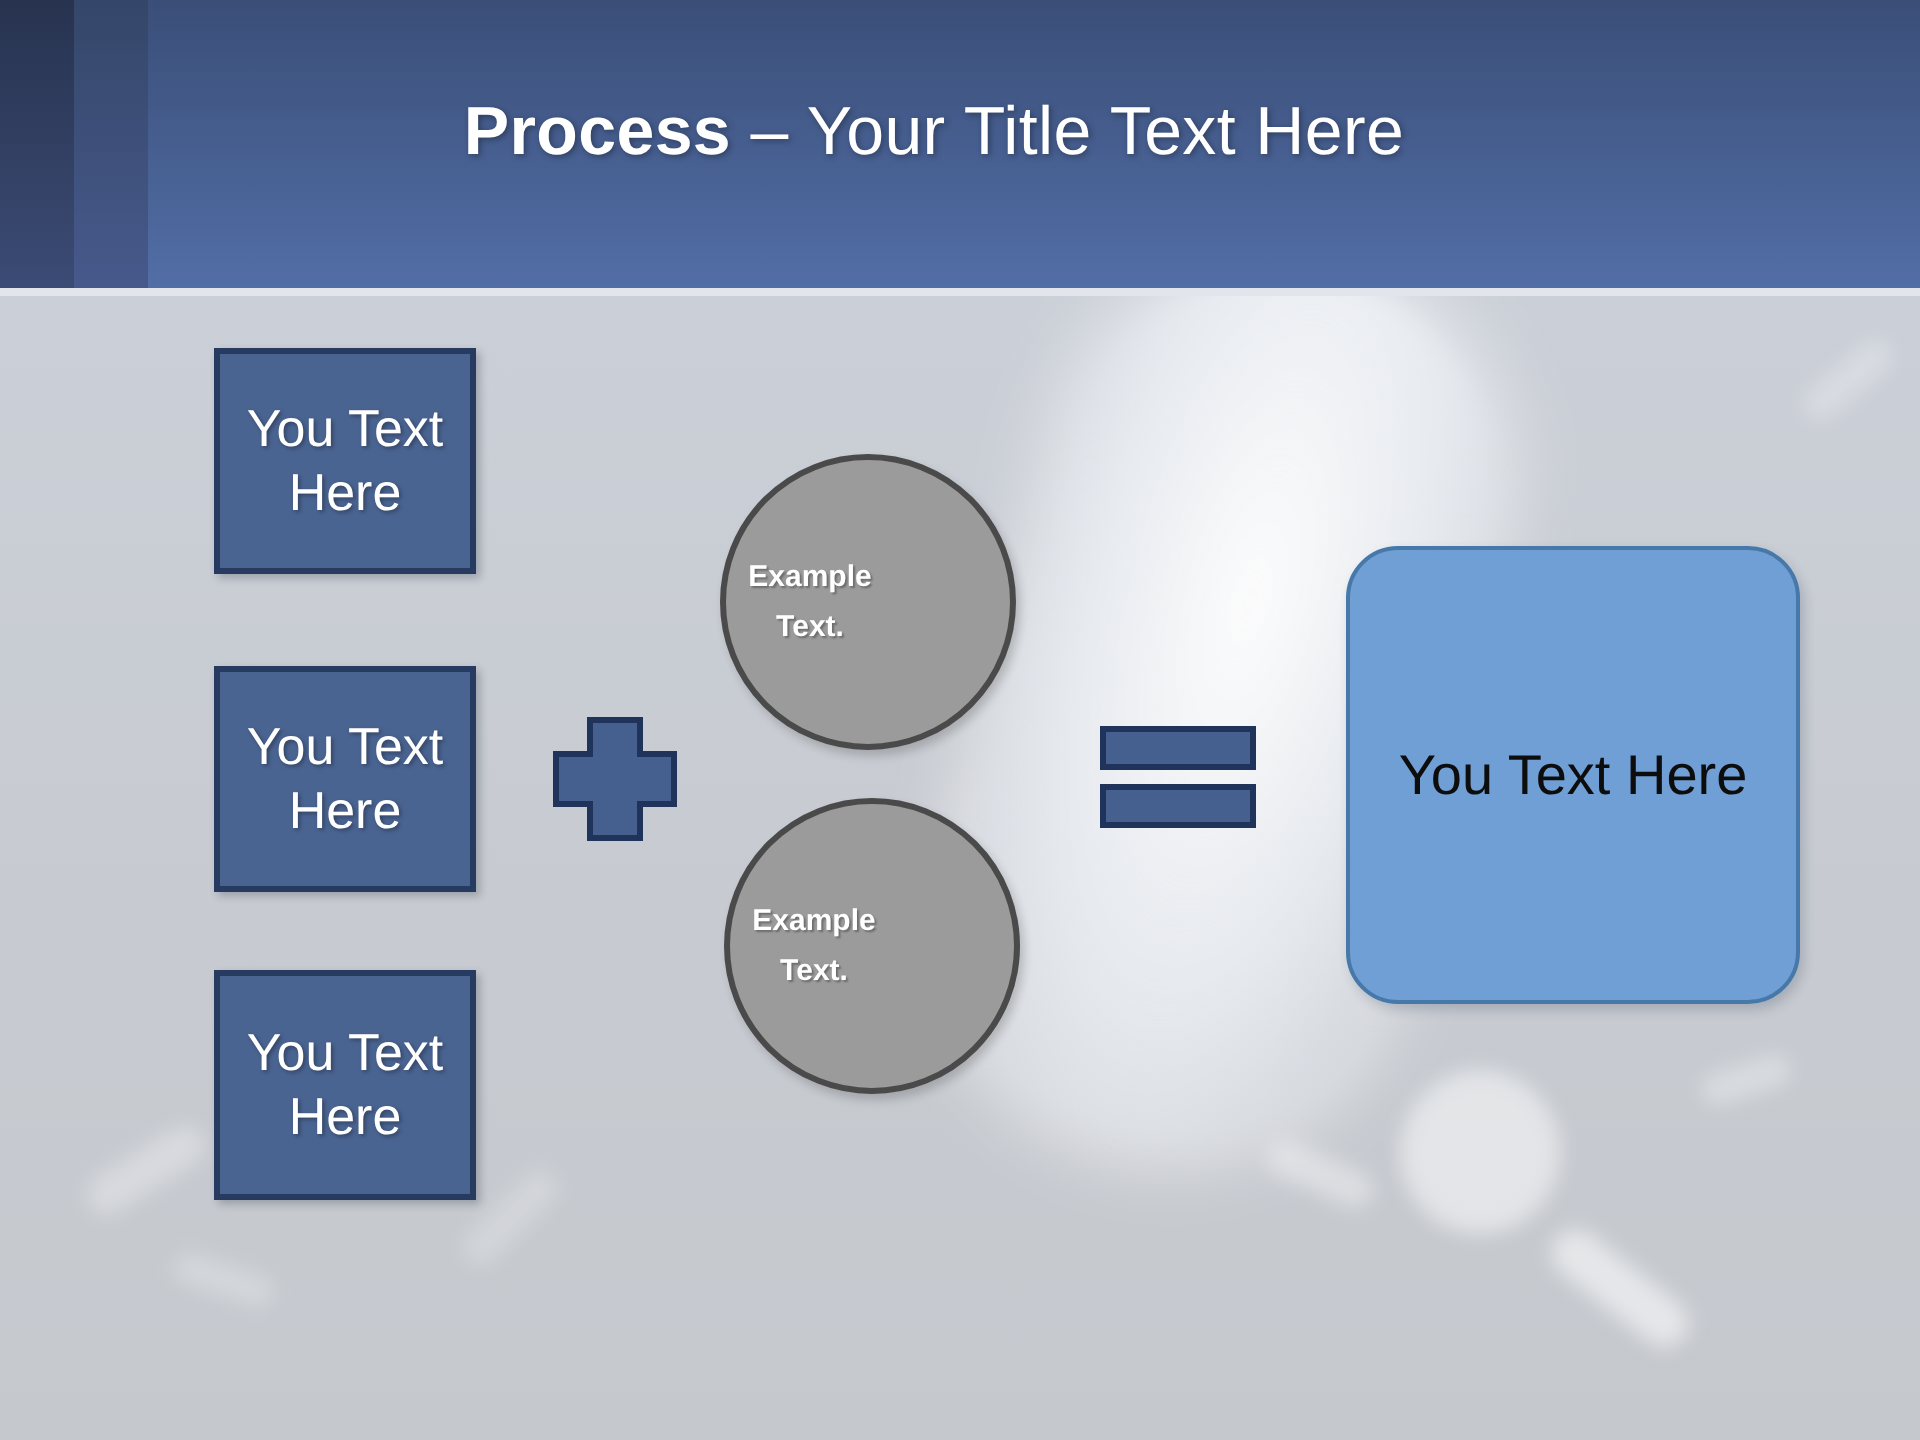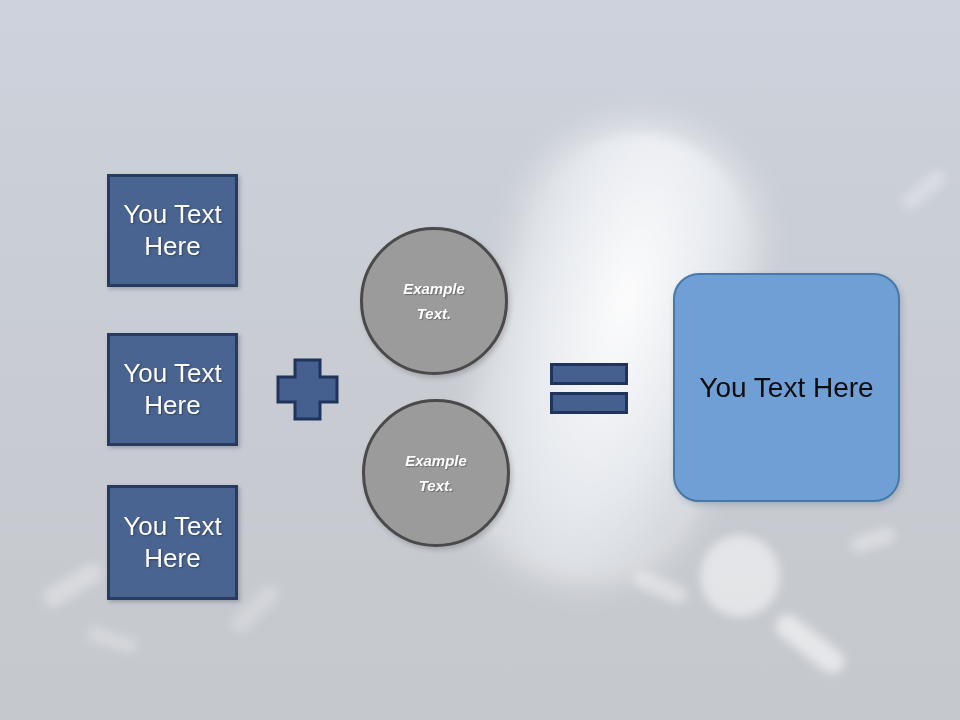--- a/index.html
+++ b/index.html
@@ -72,22 +72,22 @@
   .op-eq{left:550px;top:363px;width:78px;height:51px;}
   .eq-bar{
     position:absolute;left:0;width:78px;height:22px;box-sizing:border-box;
     background:var(--op-fill);border:3px solid var(--op-border);
   }
   .eq-top{top:0;} .eq-bot{top:29px;}
 
   .circle{
     position:absolute;width:148px;height:148px;border-radius:50%;box-sizing:border-box;
     background:var(--circle-fill);border:3px solid var(--circle-border);
-    display:flex;align-items:center;justify-content:center;text-align:center;
-    color:#fff;font-weight:700;font-style:italic;font-size:15px;line-height:1.7;
+    display:flex;align-items:center;justify-content:flex-start;text-align:center;
+    color:#fff;font-weight:700;font-size:15px;line-height:1.7;
     box-shadow:2px 3px 5px rgba(20,20,20,.2);
   }
   .c1{left:360px;top:227px;} .c2{left:362px;top:399px;}
   .circle .lbl{display:block;width:84px;text-shadow:1px 1px 1px rgba(0,0,0,.3);}
 
   .result-box{
     position:absolute;left:673px;top:273px;width:227px;height:229px;box-sizing:border-box;
     background:var(--result-fill);border:2px solid var(--result-border);border-radius:26px;
     display:flex;align-items:center;justify-content:center;text-align:center;
     color:#0d0d0d;font-size:28px;
@@ -104,20 +104,25 @@
     <div class="ghost ghost-blob"></div>
     <div class="ghost g1"></div>
     <div class="ghost g2"></div>
     <div class="ghost g3"></div>
     <div class="ghost g4"></div>
     <div class="ghost g5"></div>
     <div class="ghost g6"></div>
     <div class="ghost g7"></div>
   </div>
 
+  <header class="header">
+    <div class="stripe s1"></div>
+    <div class="stripe s2"></div>
+    <h1 class="title"><span class="bold">Process</span><span> – Your Title Text Here</span></h1>
+  </header>
 
   <div class="input-box ib1">
     <span class="lbl">You Text Here</span>
   </div>
   <div class="input-box ib2">
     <span class="lbl">You Text Here</span>
   </div>
   <div class="input-box ib3">
     <span class="lbl">You Text Here</span>
   </div>

